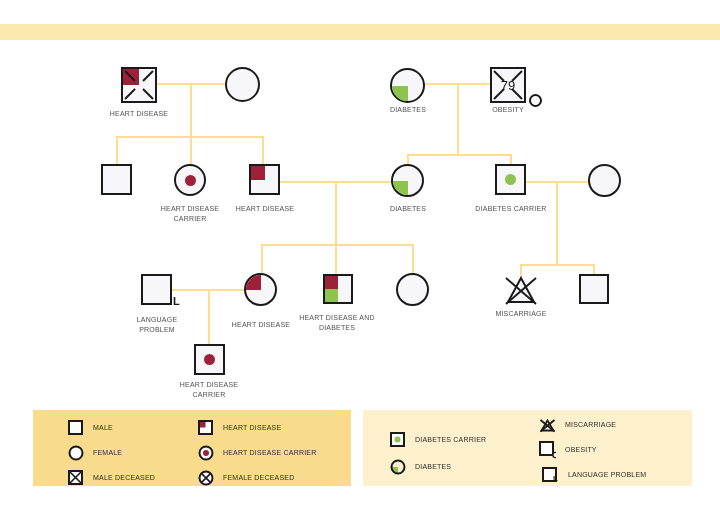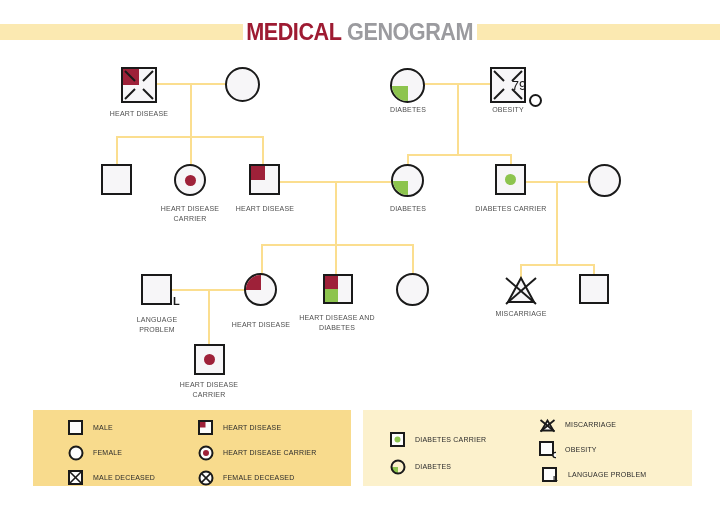--- a/index.html
+++ b/index.html
@@ -15,44 +15,39 @@
   
   .connectors{position:absolute;left:0;top:0;}
   
   .sq,.ci{position:absolute;background:#F7F6F8;border:2px solid #1A1A1A;box-sizing:border-box;}
   .ci{border-radius:50%;overflow:hidden;}
   .q{position:absolute;width:50%;height:50%;}
   .q.tl{left:0;top:0;}
   .q.bl{left:0;top:50%;}
   .dot{position:absolute;left:50%;top:50%;width:11px;height:11px;margin:-5.5px 0 0 -5.5px;border-radius:50%;}
   .ticks{position:absolute;left:0;top:0;width:100%;height:100%;}
-  .age{position:absolute;left:11px;top:0;width:100%;height:100%;display:flex;align-items:center;justify-content:center;
+  .age{position:absolute;left:0;top:0;width:100%;height:100%;display:flex;align-items:center;justify-content:center;
        font-size:13px;color:#1A1A1A;border-radius:7px;}
   .mini-circle{position:absolute;width:9px;height:9px;border:2px solid #1A1A1A;border-radius:50%;background:#fff;box-sizing:content-box;}
   .sub-letter{position:absolute;font-size:11px;font-weight:bold;color:#1A1A1A;}
   
   .tl-label{position:absolute;font-size:7px;color:#4F4F4F;text-align:center;line-height:1.4;letter-spacing:.2px;}
   
   .legend-box{position:absolute;top:410px;height:76px;}
   .legend-col{position:absolute;}
   .legend-row{display:flex;align-items:center;height:25px;}
   .legend-icon{width:17px;display:flex;align-items:center;justify-content:center;flex:none;position:relative;}
   .legend-label{font-size:7px;color:#2B2B2B;margin-left:9px;letter-spacing:.2px;white-space:nowrap;}
 </style>
 </head>
 <body>
 
 <div class="canvas">
 
   <div class="band"></div>
-  <div class="title-wrap">
-    <div class="title-text">
-      <span class="red">MEDICAL</span><span class="gray">GENOGRAM</span>
-    </div>
-  </div>
 
   <svg class="connectors" width="720" height="510">
     <g stroke="#FBDE8F" stroke-width="2" fill="none">
       <line x1="139" y1="84" x2="242" y2="84"></line>
       <line x1="191" y1="84" x2="191" y2="137"></line>
       <line x1="116" y1="137" x2="264" y2="137"></line>
       <line x1="117" y1="136" x2="117" y2="170"></line>
       <line x1="191" y1="136" x2="191" y2="170"></line>
       <line x1="263" y1="136" x2="263" y2="170"></line>
       <line x1="408" y1="84" x2="507" y2="84"></line>

